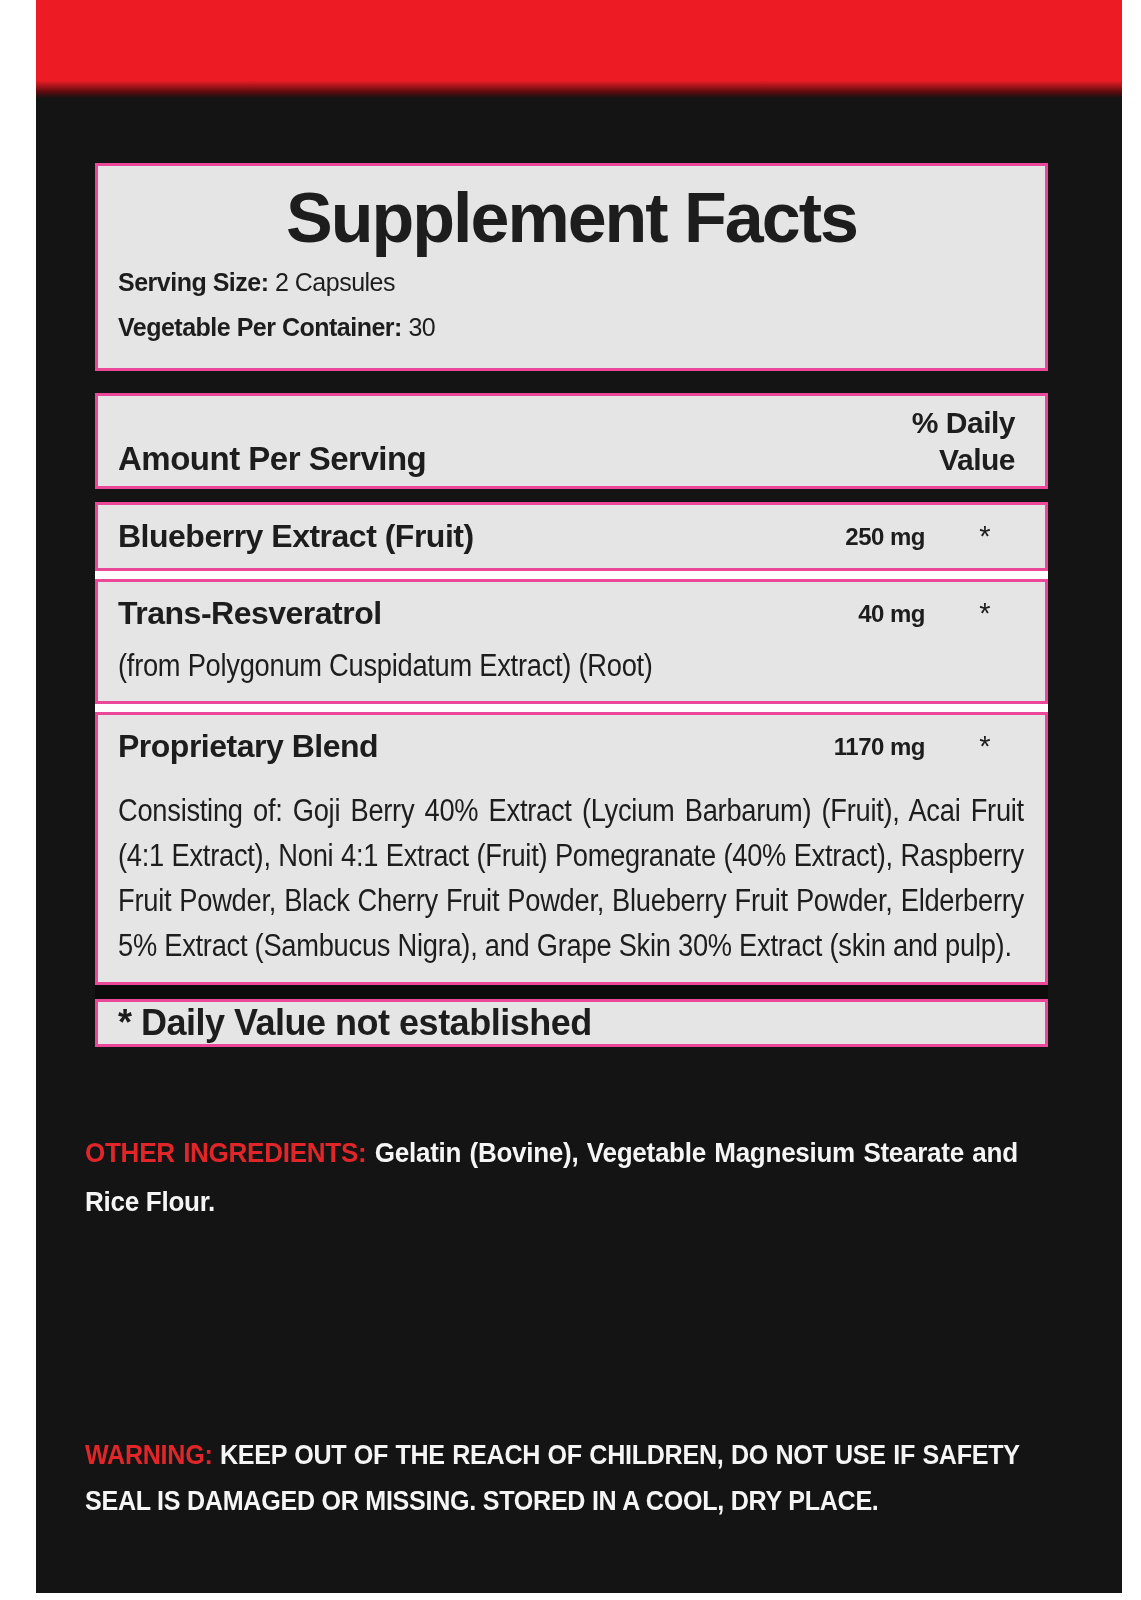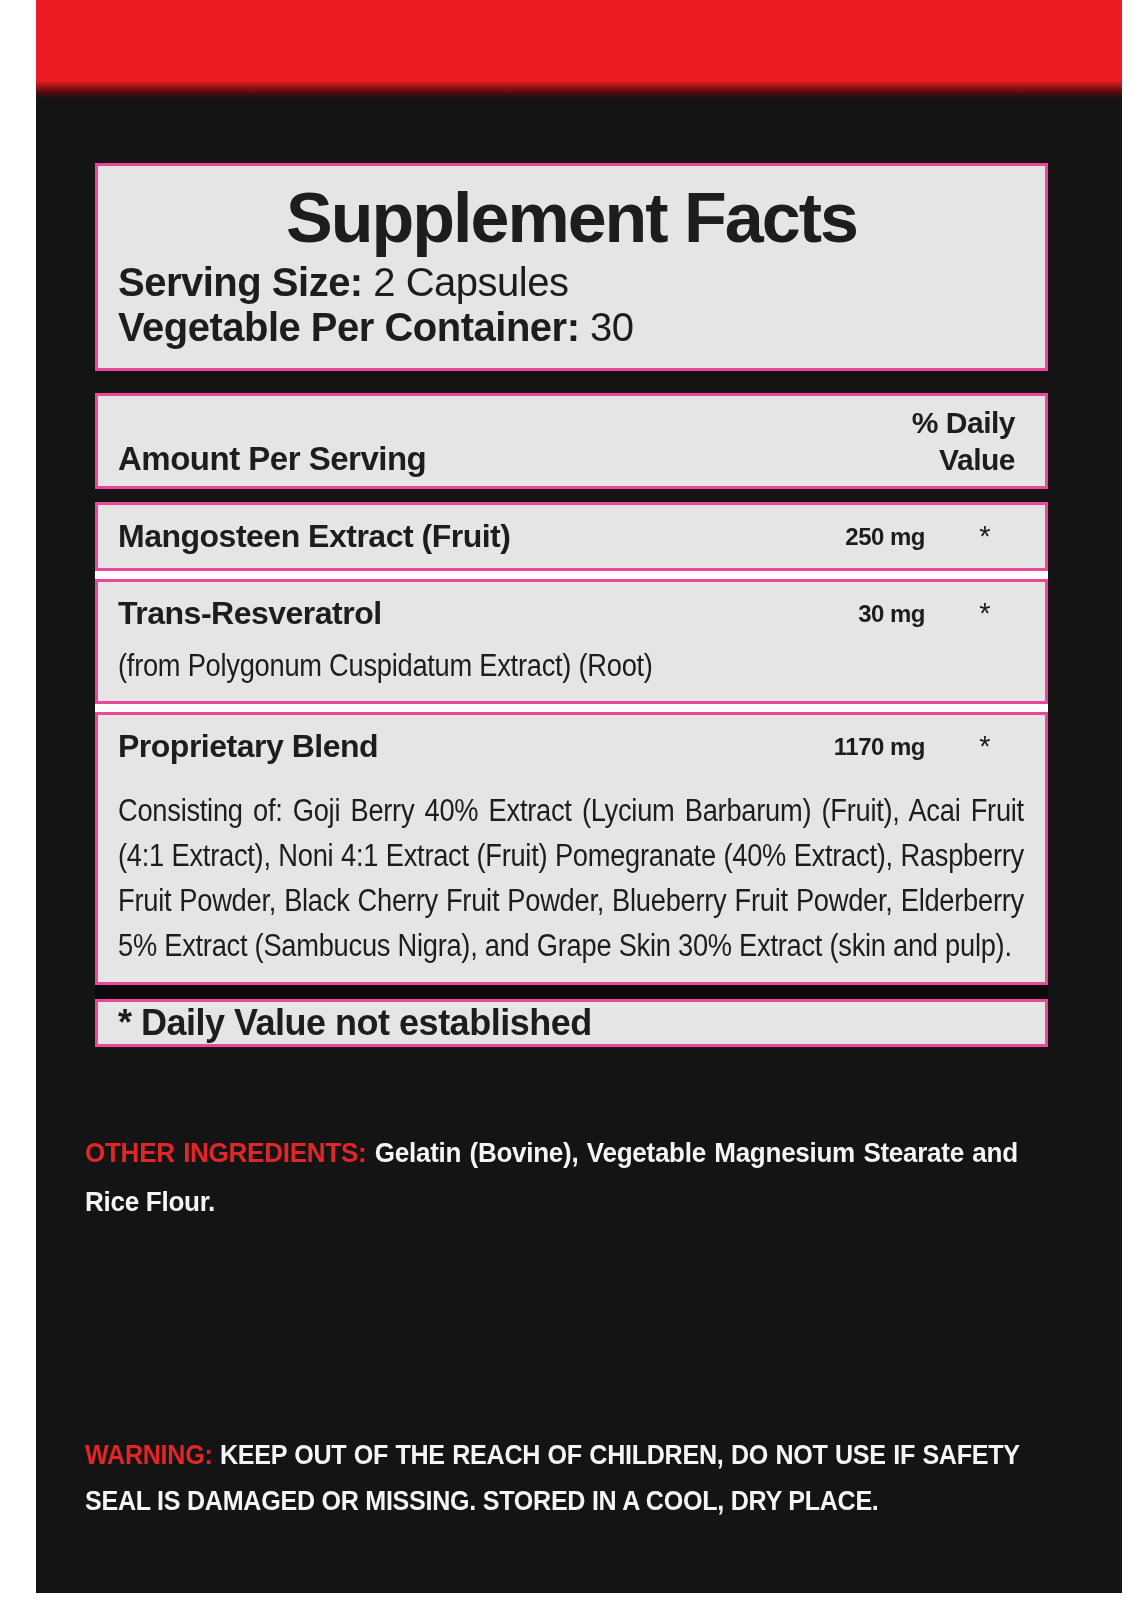--- a/index.html
+++ b/index.html
@@ -5,21 +5,21 @@
   html,body{margin:0;padding:0;background:#ffffff;}
   body{width:1141px;height:1600px;position:relative;font-family:"Liberation Sans",sans-serif;overflow:hidden;}
   .label{position:absolute;left:36px;top:0;width:1086px;height:1593px;background:#141414;}
   .red-band{position:absolute;left:0;top:0;width:100%;height:98px;
     background:linear-gradient(to bottom,#ed1c24 0%,#ed1c24 82%,#5a0b0e 94%,#141414 100%);}
   
   .facts{position:absolute;left:59px;top:163px;width:953px;}
   .box{background:#e5e5e5;border:3px solid #ec4899;box-sizing:border-box;color:#1d1d1d;}
   .box-title{padding:10px 20px 18px 20px;}
   .facts-title{font-size:70px;font-weight:700;letter-spacing:-2px;text-align:center;line-height:84px;white-space:nowrap;}
-  .serv-line{font-size:40px;line-height:45px;letter-spacing:-0.5px;}
+  .serv-line{font-size:25px;line-height:45px;letter-spacing:-0.5px;}
   .serv-line b{font-weight:700;}
   .gap-dark-lg{height:22px;}
   .gap-dark-sm{height:13px;}
   .box-header{margin-top:0;padding:8px 30px 8px 20px;display:flex;justify-content:space-between;align-items:flex-end;min-height:88px;}
   .amount-header{font-size:33px;font-weight:700;letter-spacing:-0.5px;}
   .dv-header{font-size:30px;font-weight:700;text-align:right;line-height:37px;letter-spacing:-0.5px;}
   .rows-group{background:#fefefe;}
   .row-box{margin-bottom:8px;}
   .row-box:last-child{margin-bottom:0;}
   .irow{display:flex;align-items:center;padding:13px 0 13px 20px;}
@@ -67,30 +67,30 @@
         <div>Value</div>
       </div>
     </div>
 
     <div class="gap-dark-sm"></div>
 
     <div class="rows-group">
 
       <div class="box row-box">
         <div class="irow">
-          <div class="irow-name">Mangosteen Extract (Fruit)</div>
+          <div class="irow-name">Blueberry Extract (Fruit)</div>
           <div class="irow-amt">250 mg</div>
           <div class="irow-dv">*</div>
         </div>
       </div>
 
       <div class="box row-box">
         <div class="irow">
           <div class="irow-name">Trans-Resveratrol</div>
-          <div class="irow-amt">30 mg</div>
+          <div class="irow-amt">40 mg</div>
           <div class="irow-dv">*</div>
         </div>
         <div class="note">
           <span class="cond">(from Polygonum Cuspidatum Extract) (Root)</span>
         </div>
       </div>
 
       <div class="box row-box">
         <div class="irow">
           <div class="irow-name">Proprietary Blend</div>

